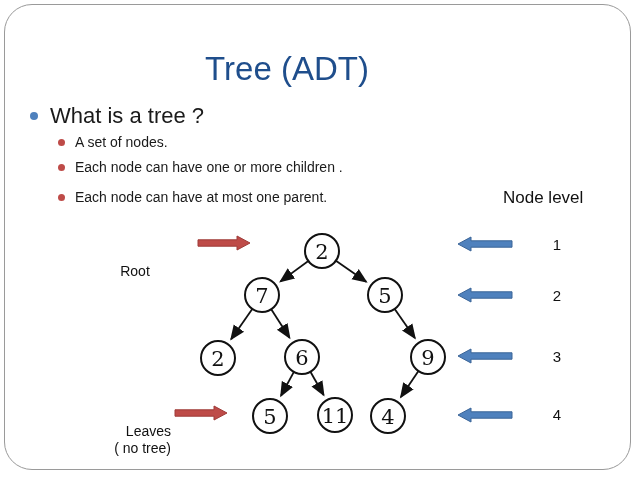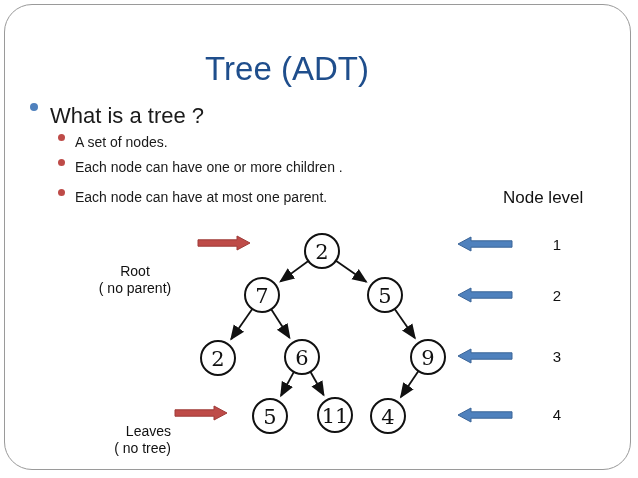--- a/index.html
+++ b/index.html
@@ -12,21 +12,21 @@
   .slide-border {
     position:absolute; left:4px; top:4px; width:625px; height:464px;
     border:1.5px solid var(--border-gray, #9a9a9a);
     border-radius:28px; background:#fff;
   }
   .title {
     position:absolute; top:50px; left:0; width:574px; margin:0;
     text-align:center; font-size:33px; font-weight:400;
     color:var(--title-blue, #1F4E8C);
   }
-  .bullet-row { position:absolute; display:flex; align-items:flex-start; white-space:nowrap; }
+  .bullet-row { position:absolute; display:flex; align-items:center; white-space:nowrap; }
   .row-l1 { left:30px; top:103px; font-size:22px; }
   .row-l2 { left:58px; font-size:14px; }
   .row-l2a { top:134px; } .row-l2b { top:159px; } .row-l2c { top:189px; }
   .dot { display:inline-block; border-radius:50%; margin-right:12px; flex:0 0 auto; }
   .dot-blue { width:8px; height:8px; background:var(--accent-blue,#4F81BD); }
   .dot-red  { width:7px; height:7px; background:var(--accent-red,#C0504D); margin-right:10px; }
   .side-label { position:absolute; text-align:center; font-size:14px; line-height:17px; color:#111;margin-top:36px; }
   .root-label   { left:85px; top:227px; width:100px; }
   .leaves-label { left:71px; top:387px; width:100px;text-align:right; }
   .node-level-label { position:absolute; left:503px; top:188px; font-size:17px; color:#111; }
@@ -52,21 +52,20 @@
   <span class="dot dot-red"></span>
   <span>Each node can have one or more children .</span>
 </div>
 <div class="bullet-row row-l2 row-l2c">
   <span class="dot dot-red"></span>
   <span>Each node can have at most one parent.</span>
 </div>
 
 <div class="side-label root-label">
   <div>Root</div>
-  <div>( no parent)</div>
 </div>
 
 <div class="side-label leaves-label">
   <div>Leaves</div>
   <div>( no tree)</div>
 </div>
 
 <div class="node-level-label">Node level</div>
 
 <div class="level-num" style="top:236px">1</div>

